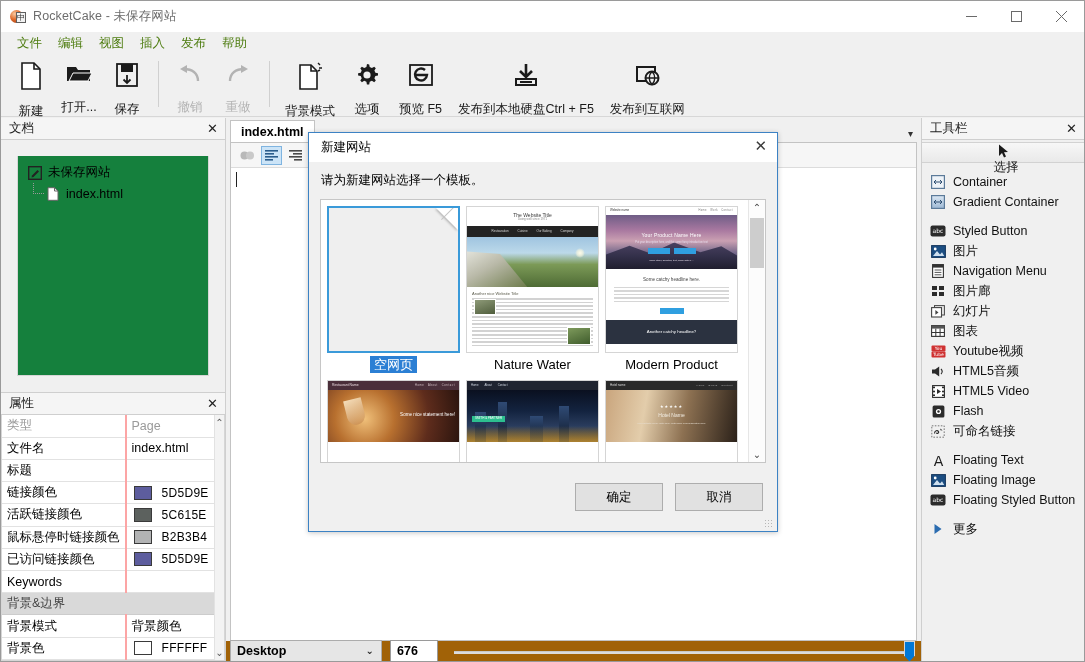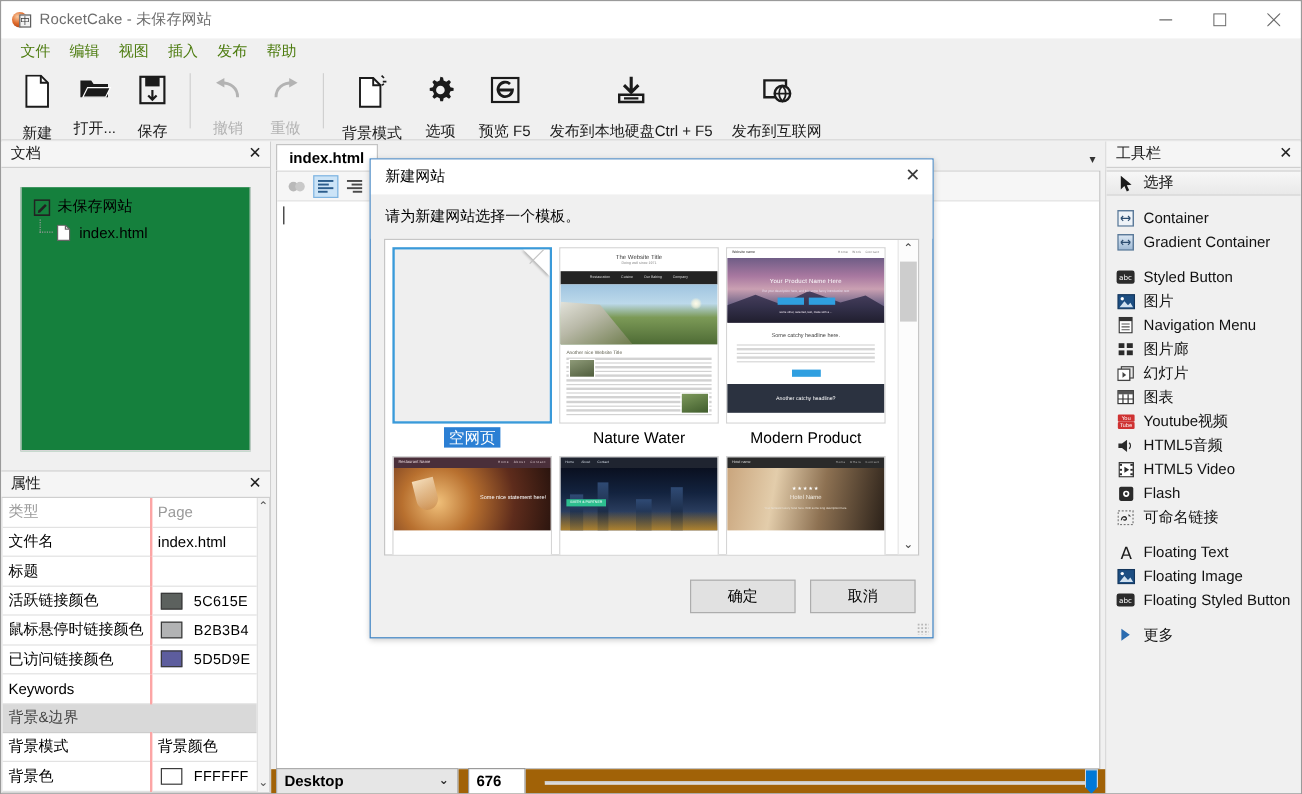--- a/index.html
+++ b/index.html
@@ -367,20 +367,21 @@
     padding-left: 6px;
     font-size: 12.5px;
     color: #111;
     white-space: nowrap;
   }
   .tbx-item.selected {
     background: linear-gradient(#f7f7f7, #e9e9e9);
     border-top: 1px solid #d2d2d2;
     border-bottom: 1px solid #d2d2d2;
     height: 21px;
+    flex-direction: column;
   }
   .tbx-gap { height: 9px; }
   .tbx-ico {
     width: 20px; height: 16px;
     display: flex; align-items: center; justify-content: center;
     margin-right: 5px;
     flex: none;
   }
 
   
@@ -811,20 +812,26 @@
               <td class="k">类型</td>
               <td class="v">Page</td>
             </tr>
             <tr>
               <td class="k">文件名</td>
               <td class="v">index.html</td>
             </tr>
             <tr>
               <td class="k">标题</td>
               <td class="v"></td>
+            </tr>
+            <tr>
+              <td class="k">链接颜色</td>
+              <td class="v">
+                <span class="swatch" style="background:#5D5D9E"></span><span class="hexval">5D5D9E</span>
+              </td>
             </tr>
             <tr>
               <td class="k">活跃链接颜色</td>
               <td class="v">
                 <span class="swatch" style="background:#5C615E"></span><span class="hexval">5C615E</span>
               </td>
             </tr>
             <tr>
               <td class="k">鼠标悬停时链接颜色</td>
               <td class="v">

